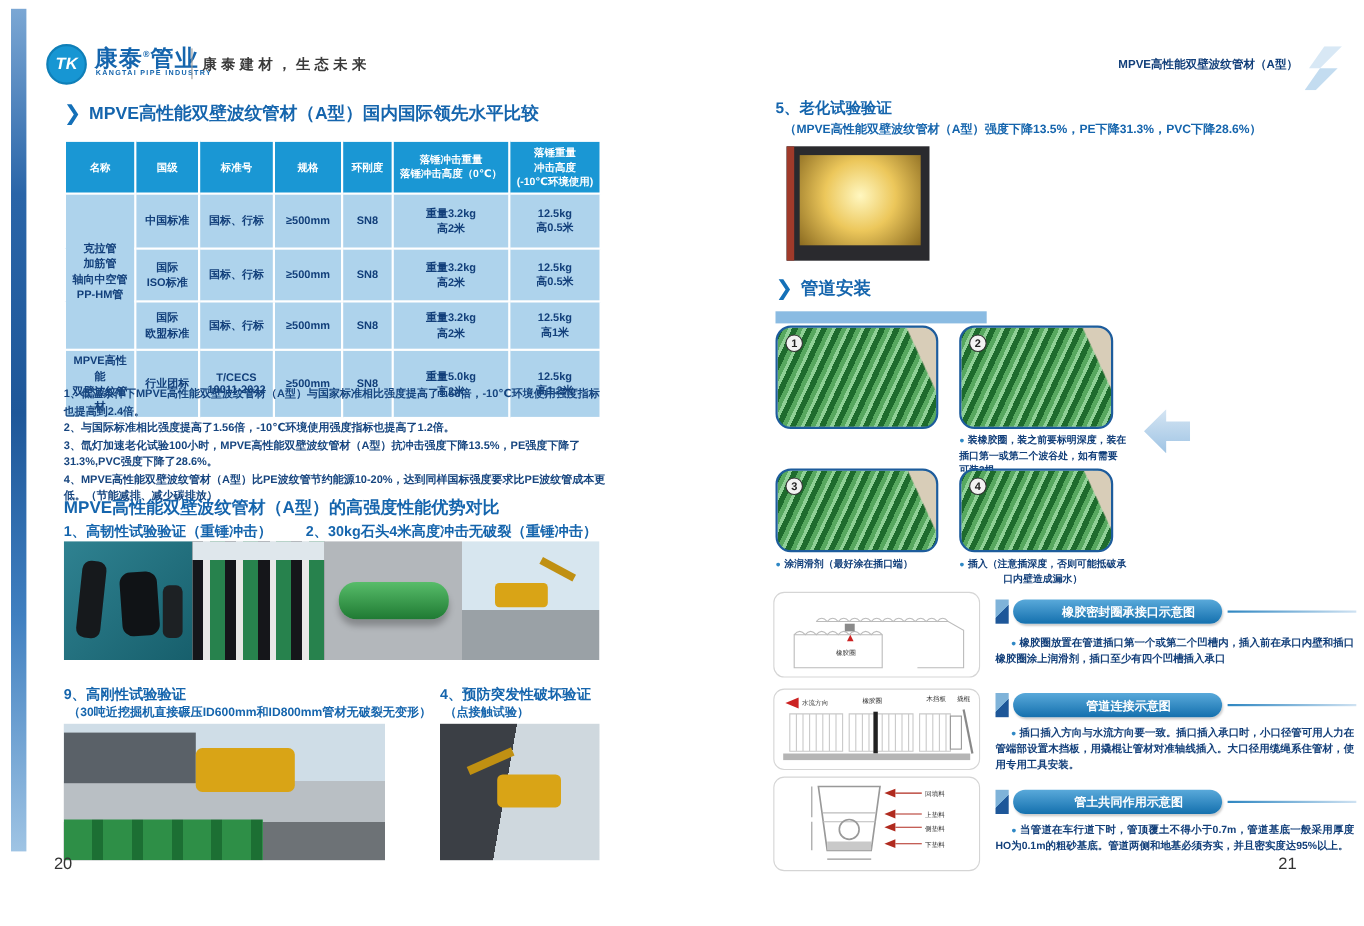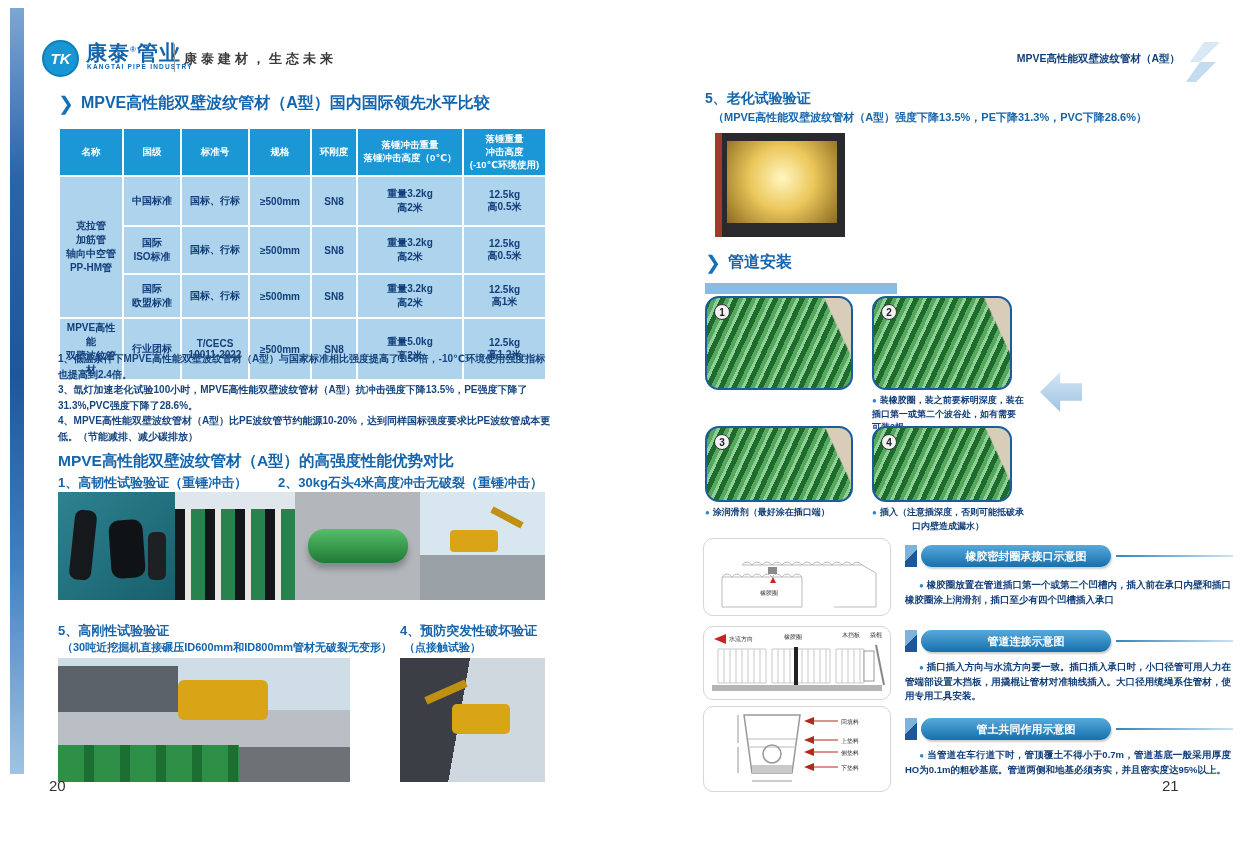--- a/index.html
+++ b/index.html
@@ -203,20 +203,21 @@
       <td class="pre">重量5.0kg
 高2米</td>
       <td class="pre">12.5kg
 高1.2米</td>
     </tr>
   </tbody>
     </table>
 
   <div class="abs notes">
     <div>1、低温条件下MPVE高性能双壁波纹管材（A型）与国家标准相比强度提高了1.56倍，-10℃环境使用强度指标也提高到2.4倍。</div>
+    <div>2、与国际标准相比强度提高了1.56倍，-10℃环境使用强度指标也提高了1.2倍。</div>
     <div>3、氙灯加速老化试验100小时，MPVE高性能双壁波纹管材（A型）抗冲击强度下降13.5%，PE强度下降了31.3%,PVC强度下降了28.6%。</div>
     <div>4、MPVE高性能双壁波纹管材（A型）比PE波纹管节约能源10-20%，达到同样国标强度要求比PE波纹管成本更低。（节能减排、减少碳排放）</div>
   </div>
 
   <div class="abs h2">MPVE高性能双壁波纹管材（A型）的高强度性能优势对比</div>
   <div class="abs subitem" style="left:58px; top:474px;">1、高韧性试验验证（重锤冲击）</div>
   <div class="abs subitem" style="left:278px; top:474px;">2、30kg石头4米高度冲击无破裂（重锤冲击）</div>
 
   <div class="abs strip photo">
     <div class="pA1">
@@ -227,21 +228,21 @@
     <div class="pA2"></div>
     <div class="pA3">
         <div class="pipe"></div>
       </div>
     <div class="pA4">
         <div class="exc"></div>
         <div class="arm"></div>
       </div>
   </div>
 
-  <div class="abs subitem" style="left:58px; top:622px;">5、高刚性试验验证</div>
+  <div class="abs subitem" style="left:58px; top:622px;">9、高刚性试验验证</div>
   <div class="abs subsub" style="left:62px; top:640px;">（30吨近挖掘机直接碾压ID600mm和ID800mm管材无破裂无变形）</div>
   <div class="abs subitem" style="left:400px; top:622px;">4、预防突发性破坏验证</div>
   <div class="abs subsub" style="left:404px; top:640px;">（点接触试验）</div>
 
   <div class="abs pB1 photo">
     <div class="bldg"></div>
       <div class="exc"></div>
       <div class="pipes"></div>
   </div>
   <div class="abs pB2 photo">

